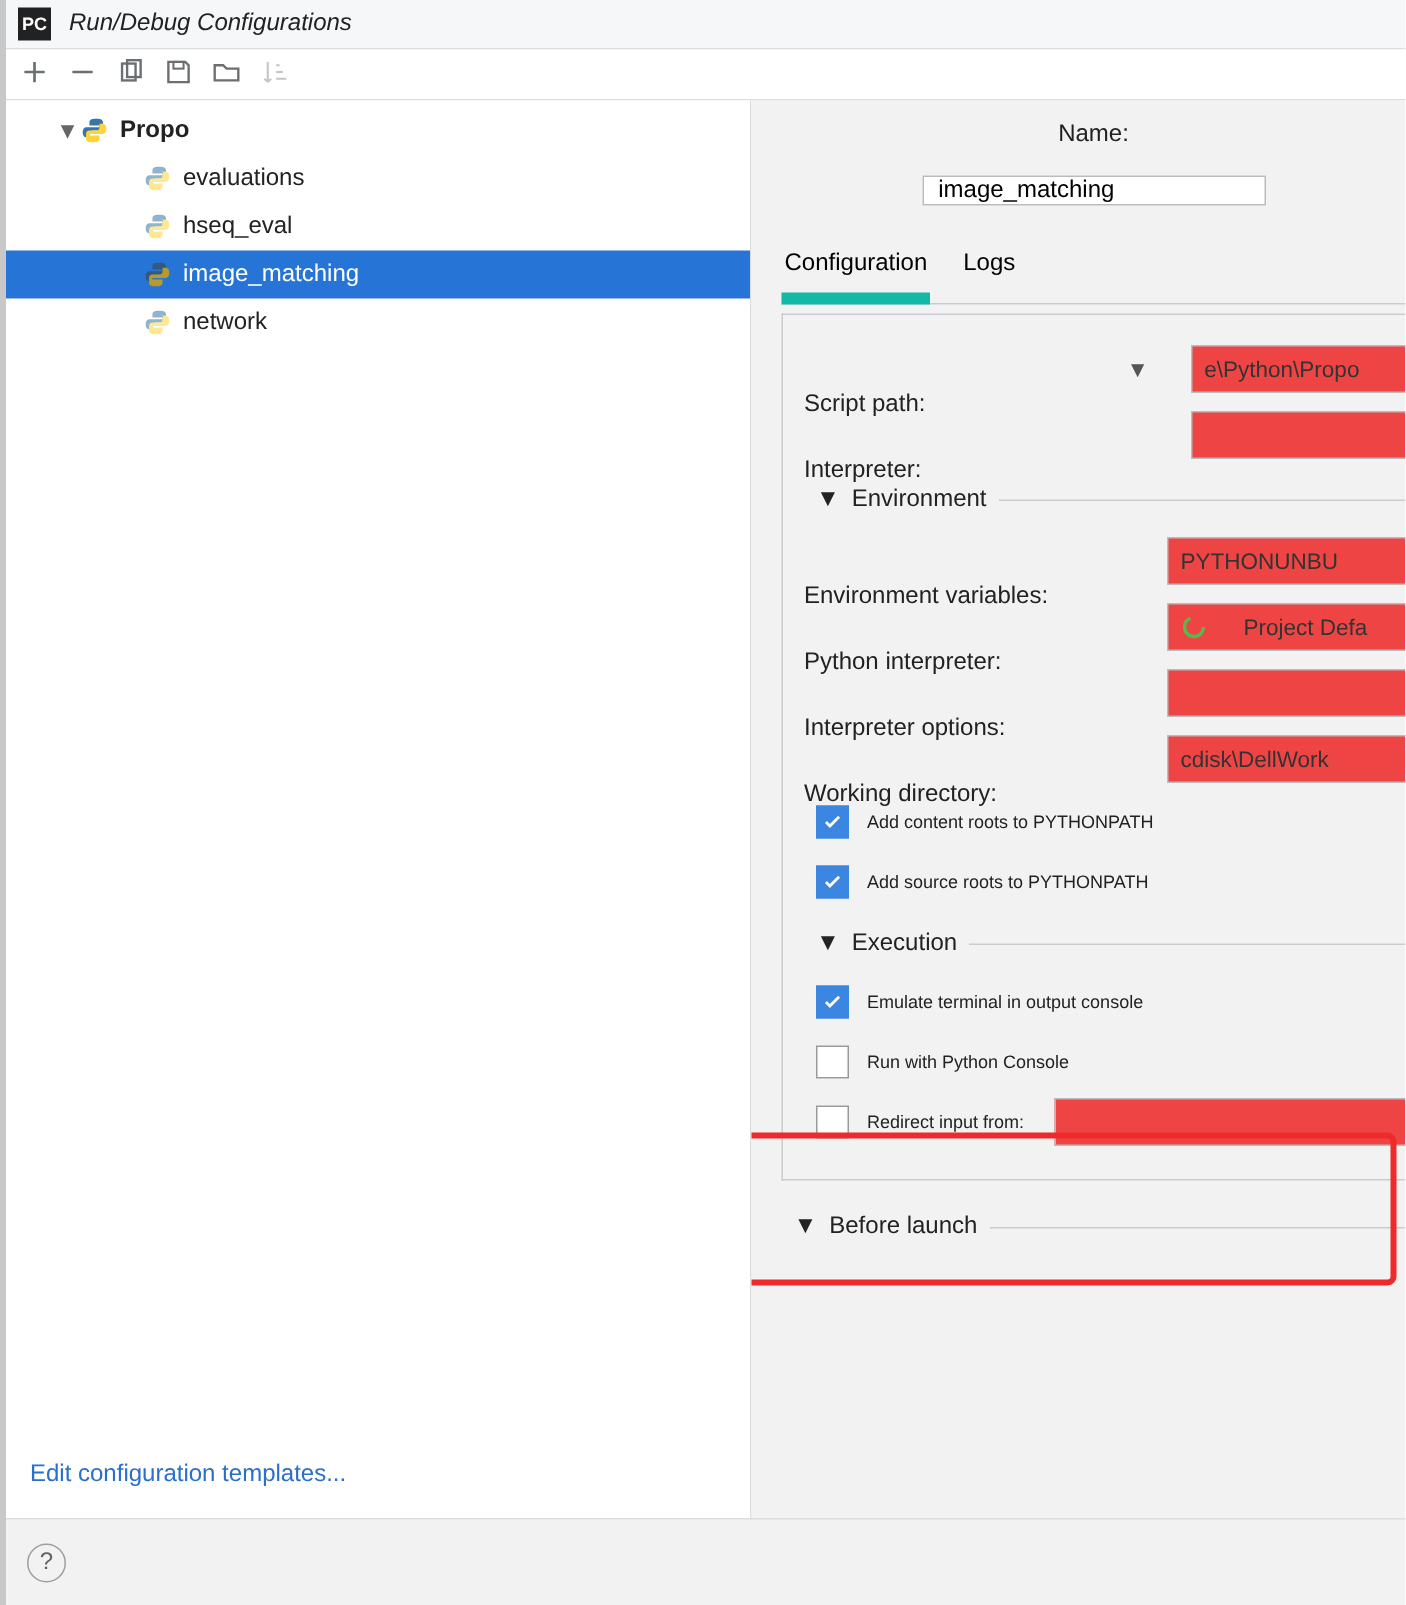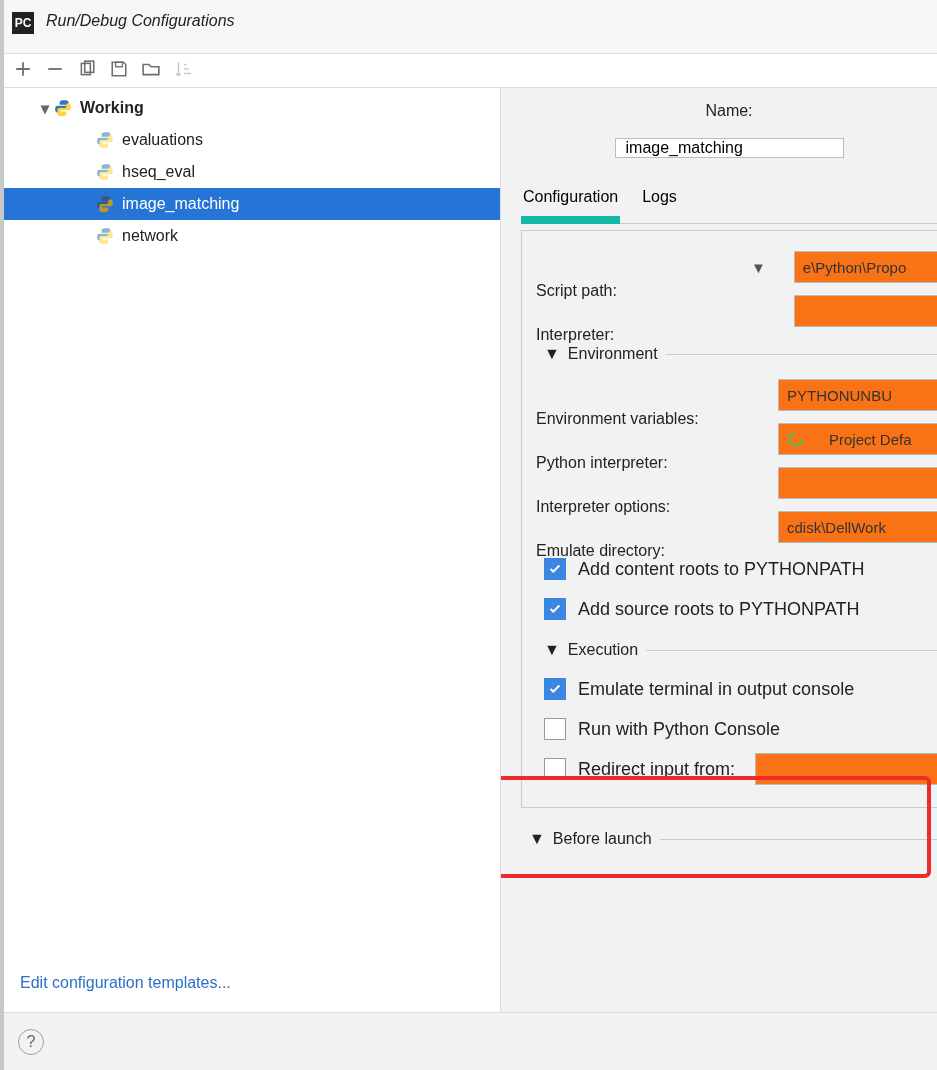--- a/index.html
+++ b/index.html
@@ -1,18 +1,18 @@
 <!DOCTYPE html>
 <html><head>
 <meta charset="utf-8">
 <style>
   * { box-sizing: border-box; }
   html, body { margin:0; padding:0; font-family: "Segoe UI", Arial, sans-serif; font-size:15px; color:#222; background:#fff; overflow:hidden; }
   .window { width:937px; height:1070px; display:flex; flex-direction:column; border-left:4px solid #c8c8c8; }
-  .titlebar { height:54px; background:#f5f7f9; display:flex; padding:12px 8px; border-bottom:1px solid #d9dde0; }
+  .titlebar { height:33px; background:#f5f7f9; display:flex; align-items:center; padding:12px 8px; border-bottom:1px solid #d9dde0; }
   .pc-icon { width:22px; height:22px; background:#222; color:#fff; font-size:12px; font-weight:bold; display:flex; align-items:center; justify-content:center; margin-right:12px; }
   .title { font-size:16px; color:#222;font-style:italic; }
   .body { flex:1; display:flex; flex-direction:column; }
   .toolbar { height:34px; display:flex; align-items:center; gap:14px; padding:0 10px; border-bottom:1px solid #d9dde0; background:#fff; }
   .toolbar svg, .toolbar .glyph { width:18px; height:18px; color:#6b6f72; }
   .splitpanel { flex:1; display:flex; min-height:0; }
   .left { width:497px; min-width:497px; display:flex; flex-direction:column; border-right:1px solid #d9dde0; background:#fff; }
   .right { flex:1; background:#f2f2f2; padding:14px 0 0 20px; overflow:hidden; position:relative; }
   .tree { flex:1; overflow:auto; padding-top:4px; font-size:16px; }
   .tree-row { display:flex; align-items:center; height:32px; padding-left:8px; cursor:default; }
@@ -28,28 +28,28 @@
   .name-row { display:flex; align-items:center; gap:18px; margin-bottom:26px;flex-direction:column; }
   .name-row label { font-size:16px; }
   .text-input { height:34px; border:1px solid #b8bcbf; background:#fff; padding:0 10px; font-size:16px; flex:1; }
   .tabs { display:flex; gap:20px; border-bottom:1px solid #c9cccf; margin-bottom:6px; }
   .tab { padding:4px 2px 10px; font-size:16px; color:#000; cursor:default; }
   .tab.active { border-bottom:8px solid #14b8a6; margin-bottom:-1px;text-align:center; }
   .config-panel { border:1px solid #c9cccf; background:#f2f2f2; padding:14px 0 18px 14px; border-right:none; }
   .form-row { display:flex; align-items:center; height:44px; gap:10px; }
   .form-label { width:205px; font-size:16px; display:flex; align-items:center; gap:8px;margin-top:48px; }
   .form-input-wrap { flex:1; display:flex; align-items:center; }
-  .form-input { height:32px; width:100%; border:1px solid #b8bcbf; background:#f97316; padding:0 8px; font-size:15px; color:#333; border-right:none; }
+  .form-input { height:32px; width:100%; border:1px solid #b8bcbf; background:#ef4444; padding:0 8px; font-size:15px; color:#333; border-right:none; }
   .section-header { display:flex; align-items:center; gap:8px; font-size:16px; margin:6px 0 4px 8px; height:30px; }
   .section-header .line { flex:1; height:1px; background:#c9cccf; }
   .cb-row { display:flex; align-items:center; gap:12px; height:40px; padding-left:8px; }
   .cb { width:22px; height:22px; border:1px solid #999; background:#fff; display:flex; align-items:center; justify-content:center; }
   .cb.checked { background:#3a86e0; border-color:#3a86e0; }
   .cb.checked svg { width:14px; height:14px; }
-  .cb-row label { font-size:18px; }
+  .cb-row label { font-size:12px; }
   .interp-wrap { display:flex; align-items:center; gap:24px; }
   .spinner { width:18px; height:18px; }
   .highlight-box { position:absolute; border:4px solid #ee2a2a; border-radius:6px; pointer-events:none; }
   .dropdown-chev { color:#555; margin-right:18px; }
   .bottom-bar { height:58px; border-top:1px solid #d9dde0; background:#f2f2f2; display:flex; align-items:center; padding:0 14px; }
   .help-circle { width:26px; height:26px; border:1px solid #9aa0a5; border-radius:50%; display:flex; align-items:center; justify-content:center; color:#5e6366; font-size:16px; }
   .before-launch { margin-top:16px; }
 </style>
 </head>
 <body>
@@ -91,21 +91,21 @@
       <div class="left">
         <div class="tree">
           <div class="tree-row indent1 bold">
             <span class="chev">▾</span>
             <span class="py-icon">
               <svg viewBox="0 0 16 16">
                   <path d="M8 1c-3 0-3 2-3 2v2h6v1H3s-2 0-2 3 2 3 2 3h2v-2s0-2 2-2h4s2 0 2-2V3s0-2-3-2H8z" fill="#3776ab"></path>
                   <path d="M8 15c3 0 3-2 3-2v-2H5v-1h8s2 0 2-3-2-3-2-3h-2v2s0 2-2 2H5s-2 0-2 2v3s0 2 3 2h2z" fill="#ffd43b"></path>
                 </svg>
             </span>
-            <span>Working</span>
+            <span>Propo</span>
           </div>
           <div class="tree-row indent2 faded">
             <span class="py-icon">
                 <svg viewBox="0 0 16 16">
                   <path d="M8 1c-3 0-3 2-3 2v2h6v1H3s-2 0-2 3 2 3 2 3h2v-2s0-2 2-2h4s2 0 2-2V3s0-2-3-2H8z" fill="#3776ab"></path>
                   <path d="M8 15c3 0 3-2 3-2v-2H5v-1h8s2 0 2-3-2-3-2-3h-2v2s0 2-2 2H5s-2 0-2 2v3s0 2 3 2h2z" fill="#ffd43b"></path>
                 </svg>
               </span>
             <span>evaluations</span>
           </div>
@@ -207,21 +207,21 @@
             <div class="form-label" style="width:232px">
                 <span>Interpreter options:</span>
               </div>
             <div class="form-input-wrap">
                 <input class="form-input" value="" style="">
               </div>
           </div>
 
           <div class="form-row">
             <div class="form-label" style="width:232px">
-                <span>Emulate directory:</span>
+                <span>Working directory:</span>
               </div>
             <div class="form-input-wrap">
                 <input class="form-input" value="cdisk\DellWork" style="">
               </div>
           </div>
 
           <div class="cb-row">
             <div class="cb checked">
                 <svg viewBox="0 0 16 16">
                   <path d="M3 8l3 3 7-7" stroke="#fff" stroke-width="2.2" fill="none"></path>

